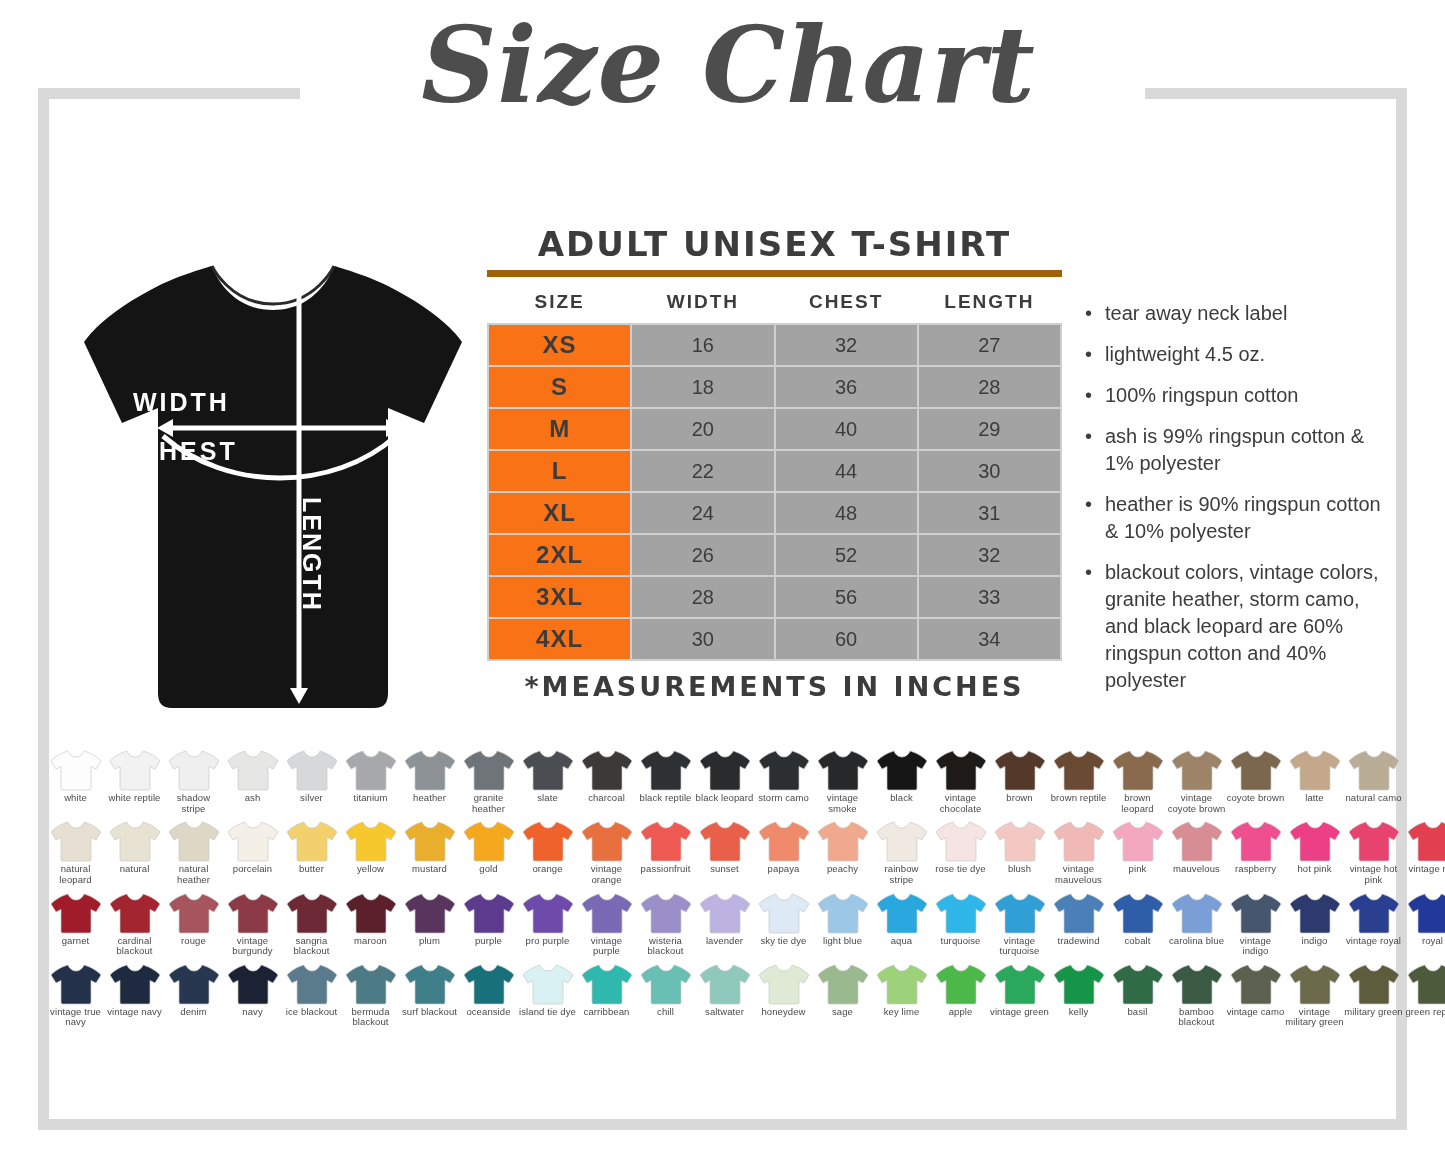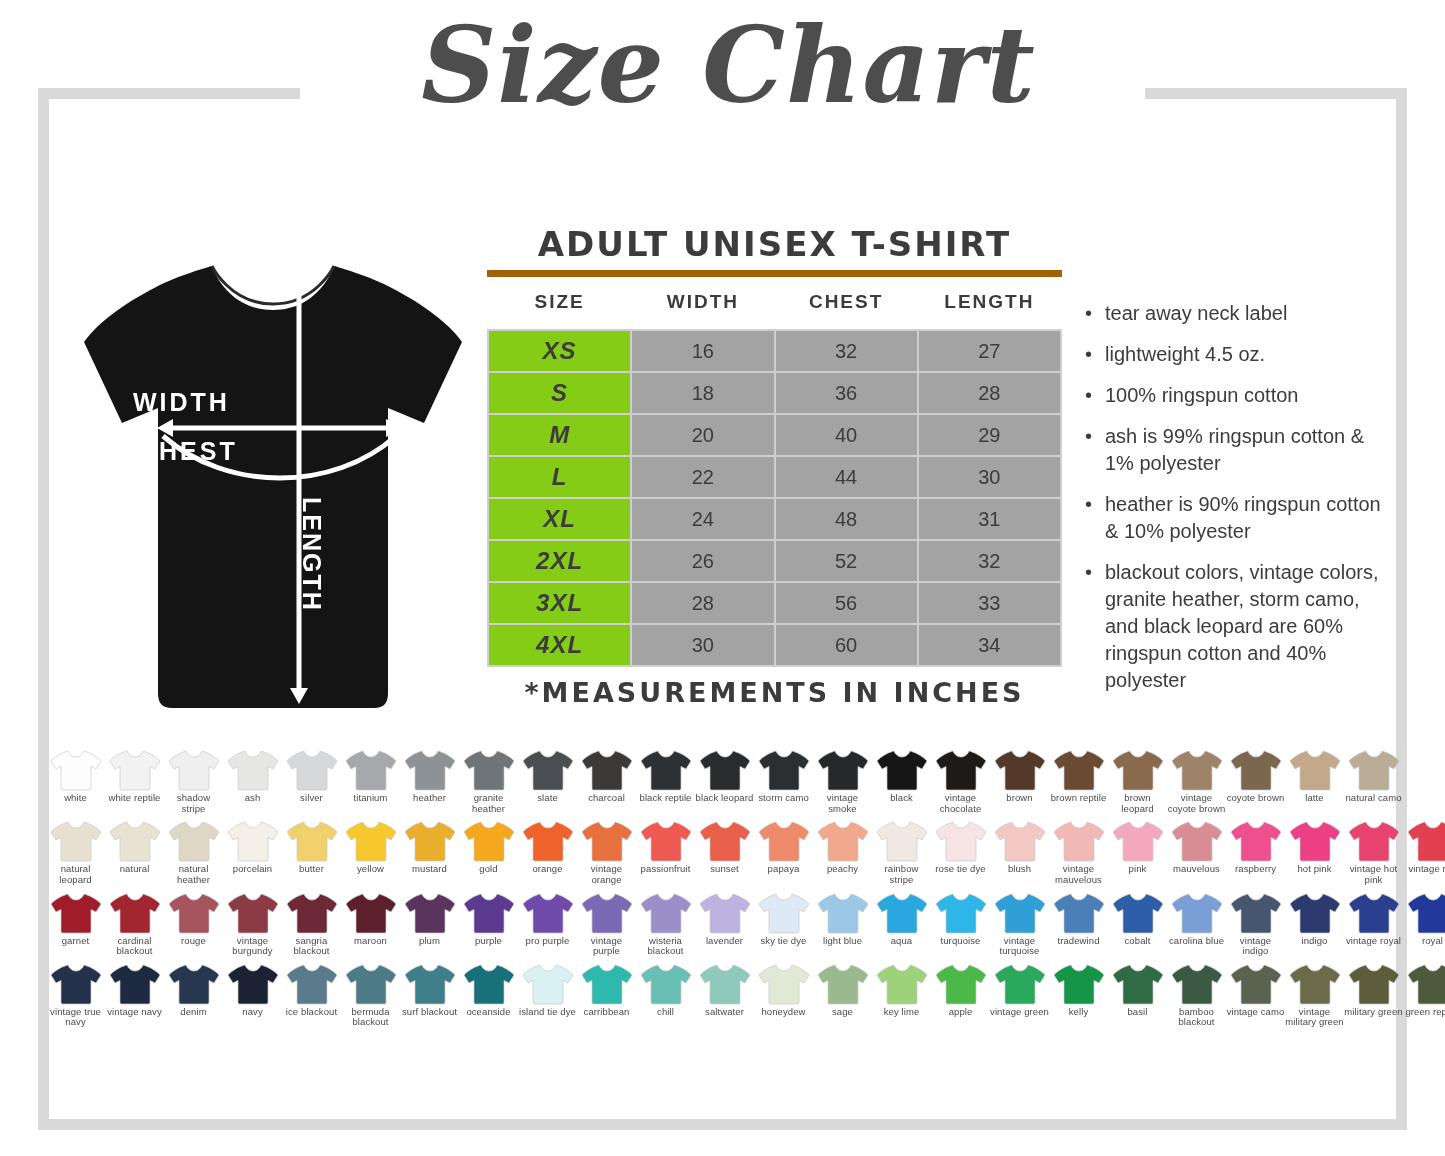--- a/index.html
+++ b/index.html
@@ -114,38 +114,37 @@
     border-collapse: collapse;
     margin-top: 10px;
     width: 575px;
     table-layout: fixed;
   }
   table.sizes th {
     font-size: 19px;
     font-weight: 700;
     letter-spacing: 2px;
     color: #3c3c3c;
-    padding: 4px 0 16px 0;
+    padding: 4px 0 10px 0;
     border: none;
     text-align: center;
   }
   table.sizes td {
     border: 2px solid #cfcfcf;
     text-align: center;
     font-size: 20px;
     padding: 6px 0;
     color: #3c3c3c;
     background: #a3a3a3;
   }
   table.sizes td.size-cell {
     font-weight: 700;
     font-size: 24px;
     letter-spacing: 1px;
-    background: #84cc16;
-    font-style: italic;
+    background: #f97316;
   }
   .meas-note {
     margin-top: 10px;
     text-align: center;
     font-size: 27px;
     font-weight: 700;
     letter-spacing: 3px;
     color: #3c3c3c;
     font-family: "DejaVu Sans", sans-serif;
   }

